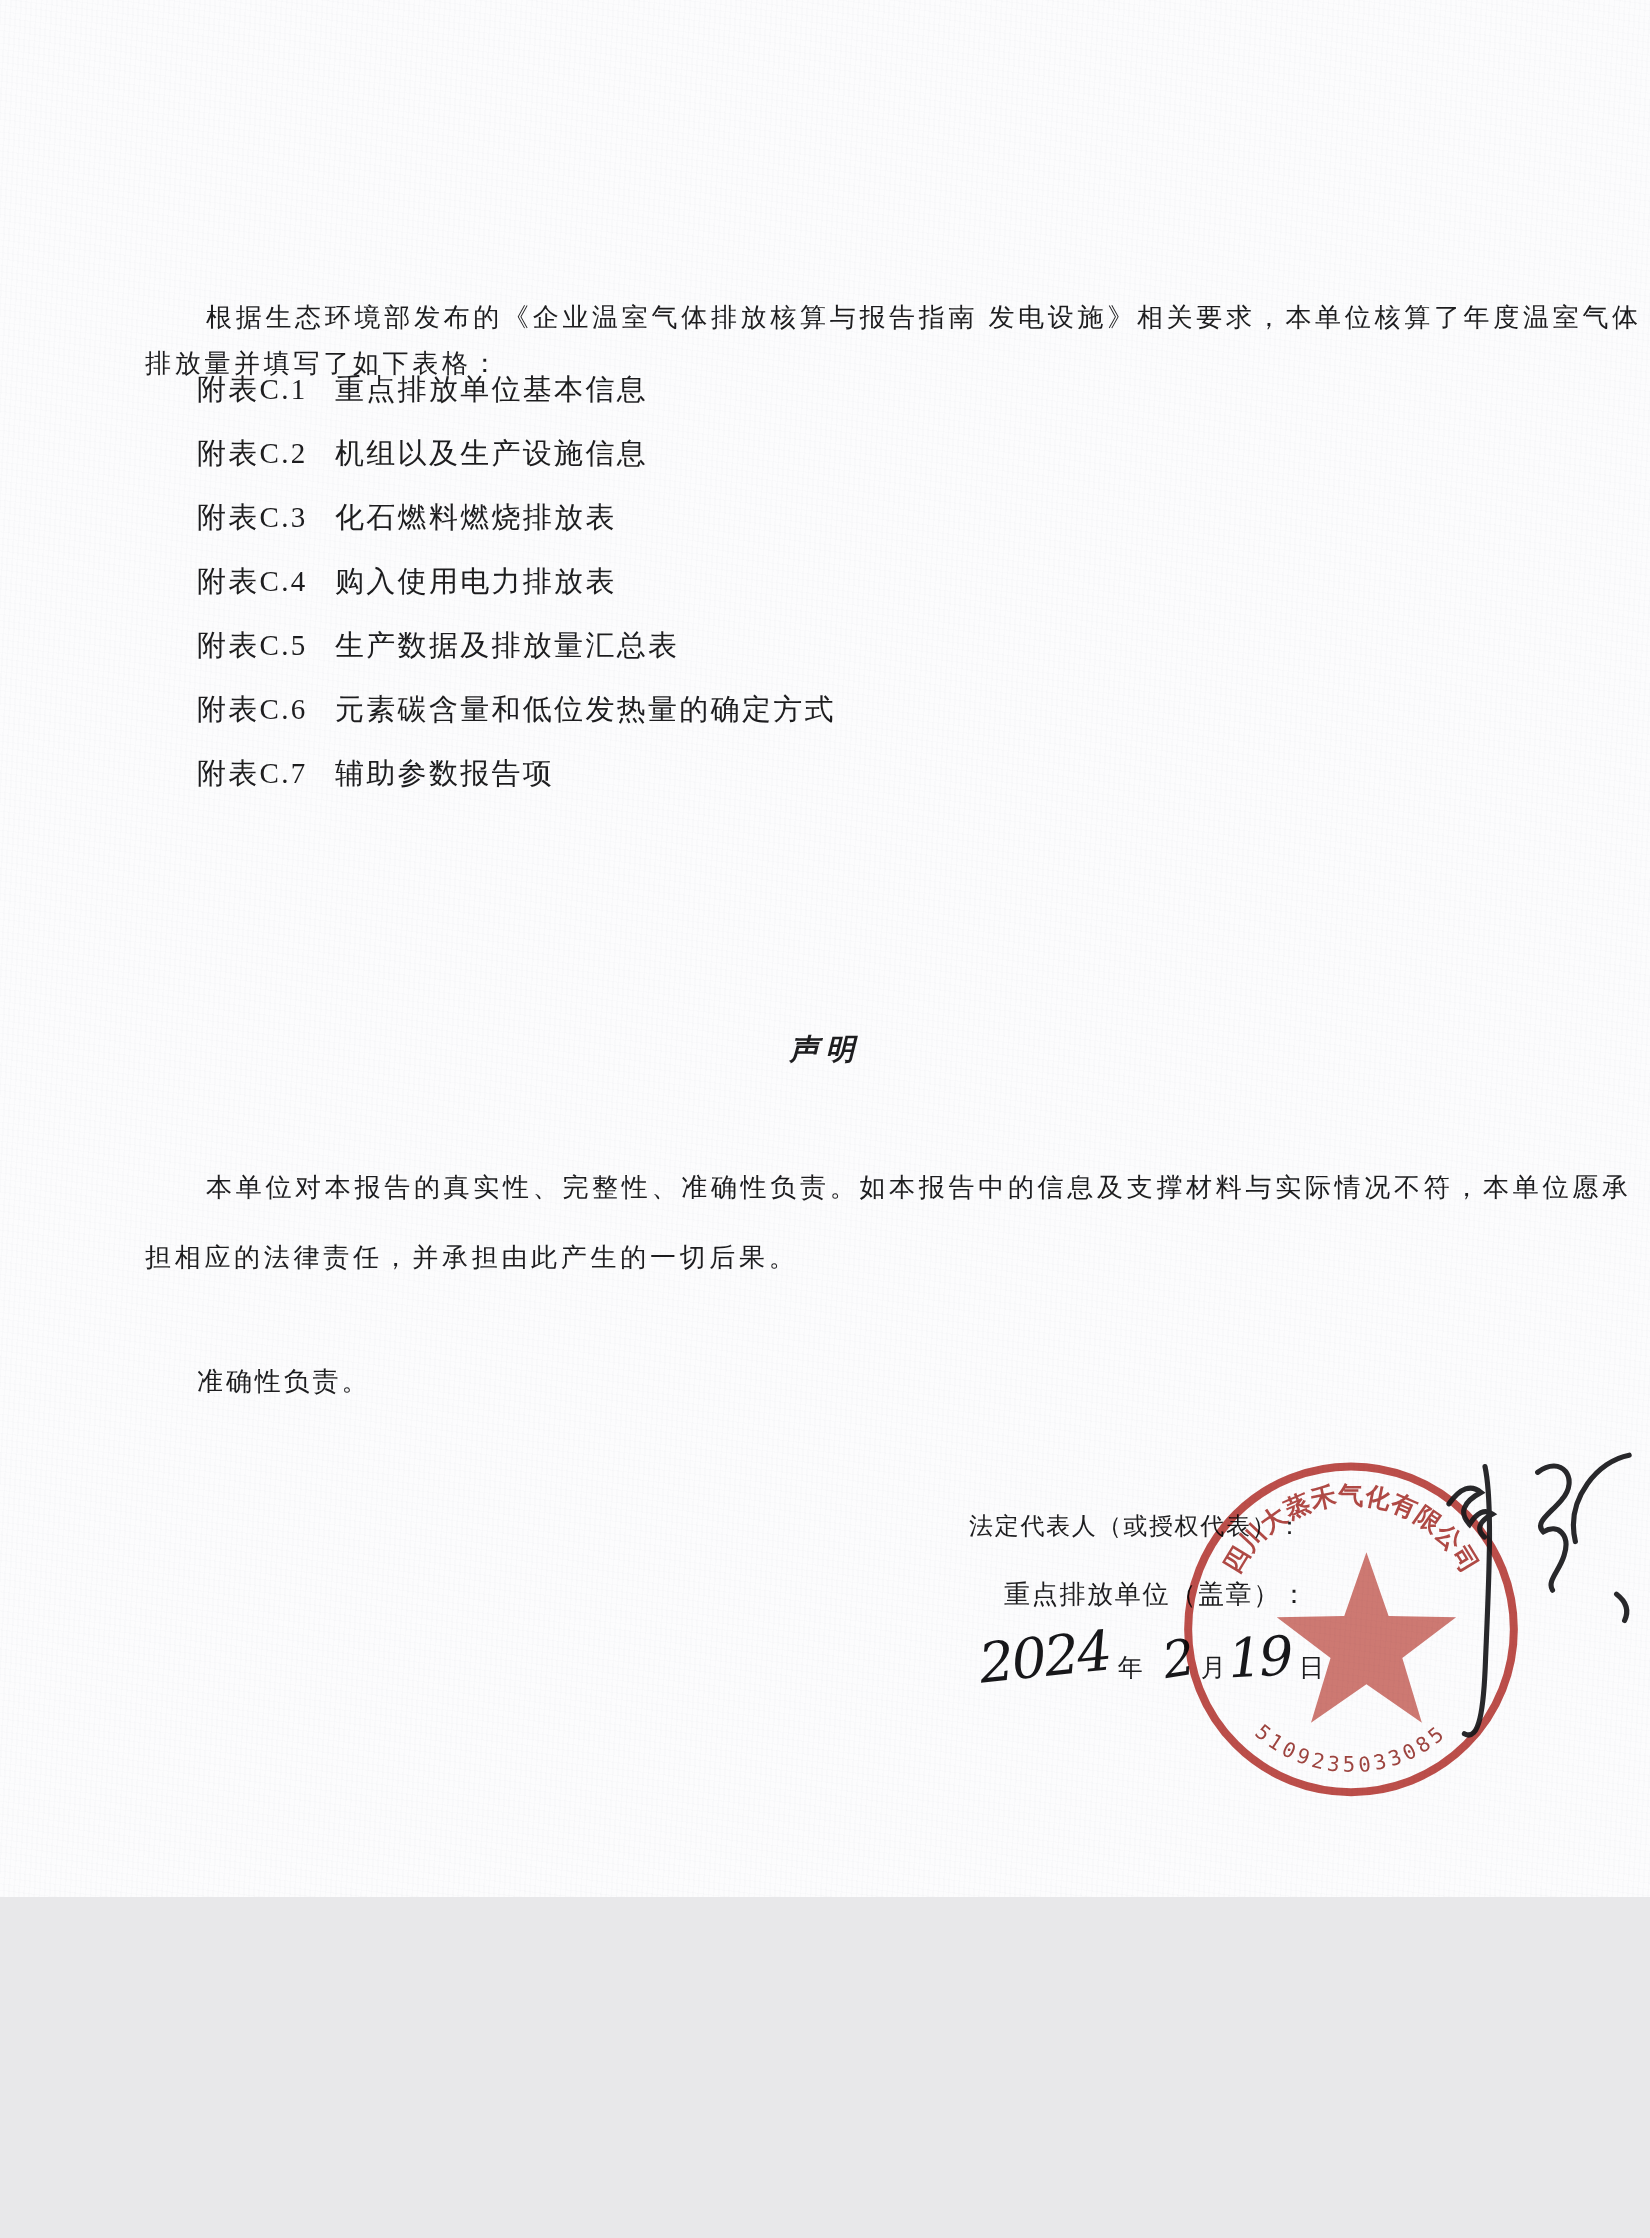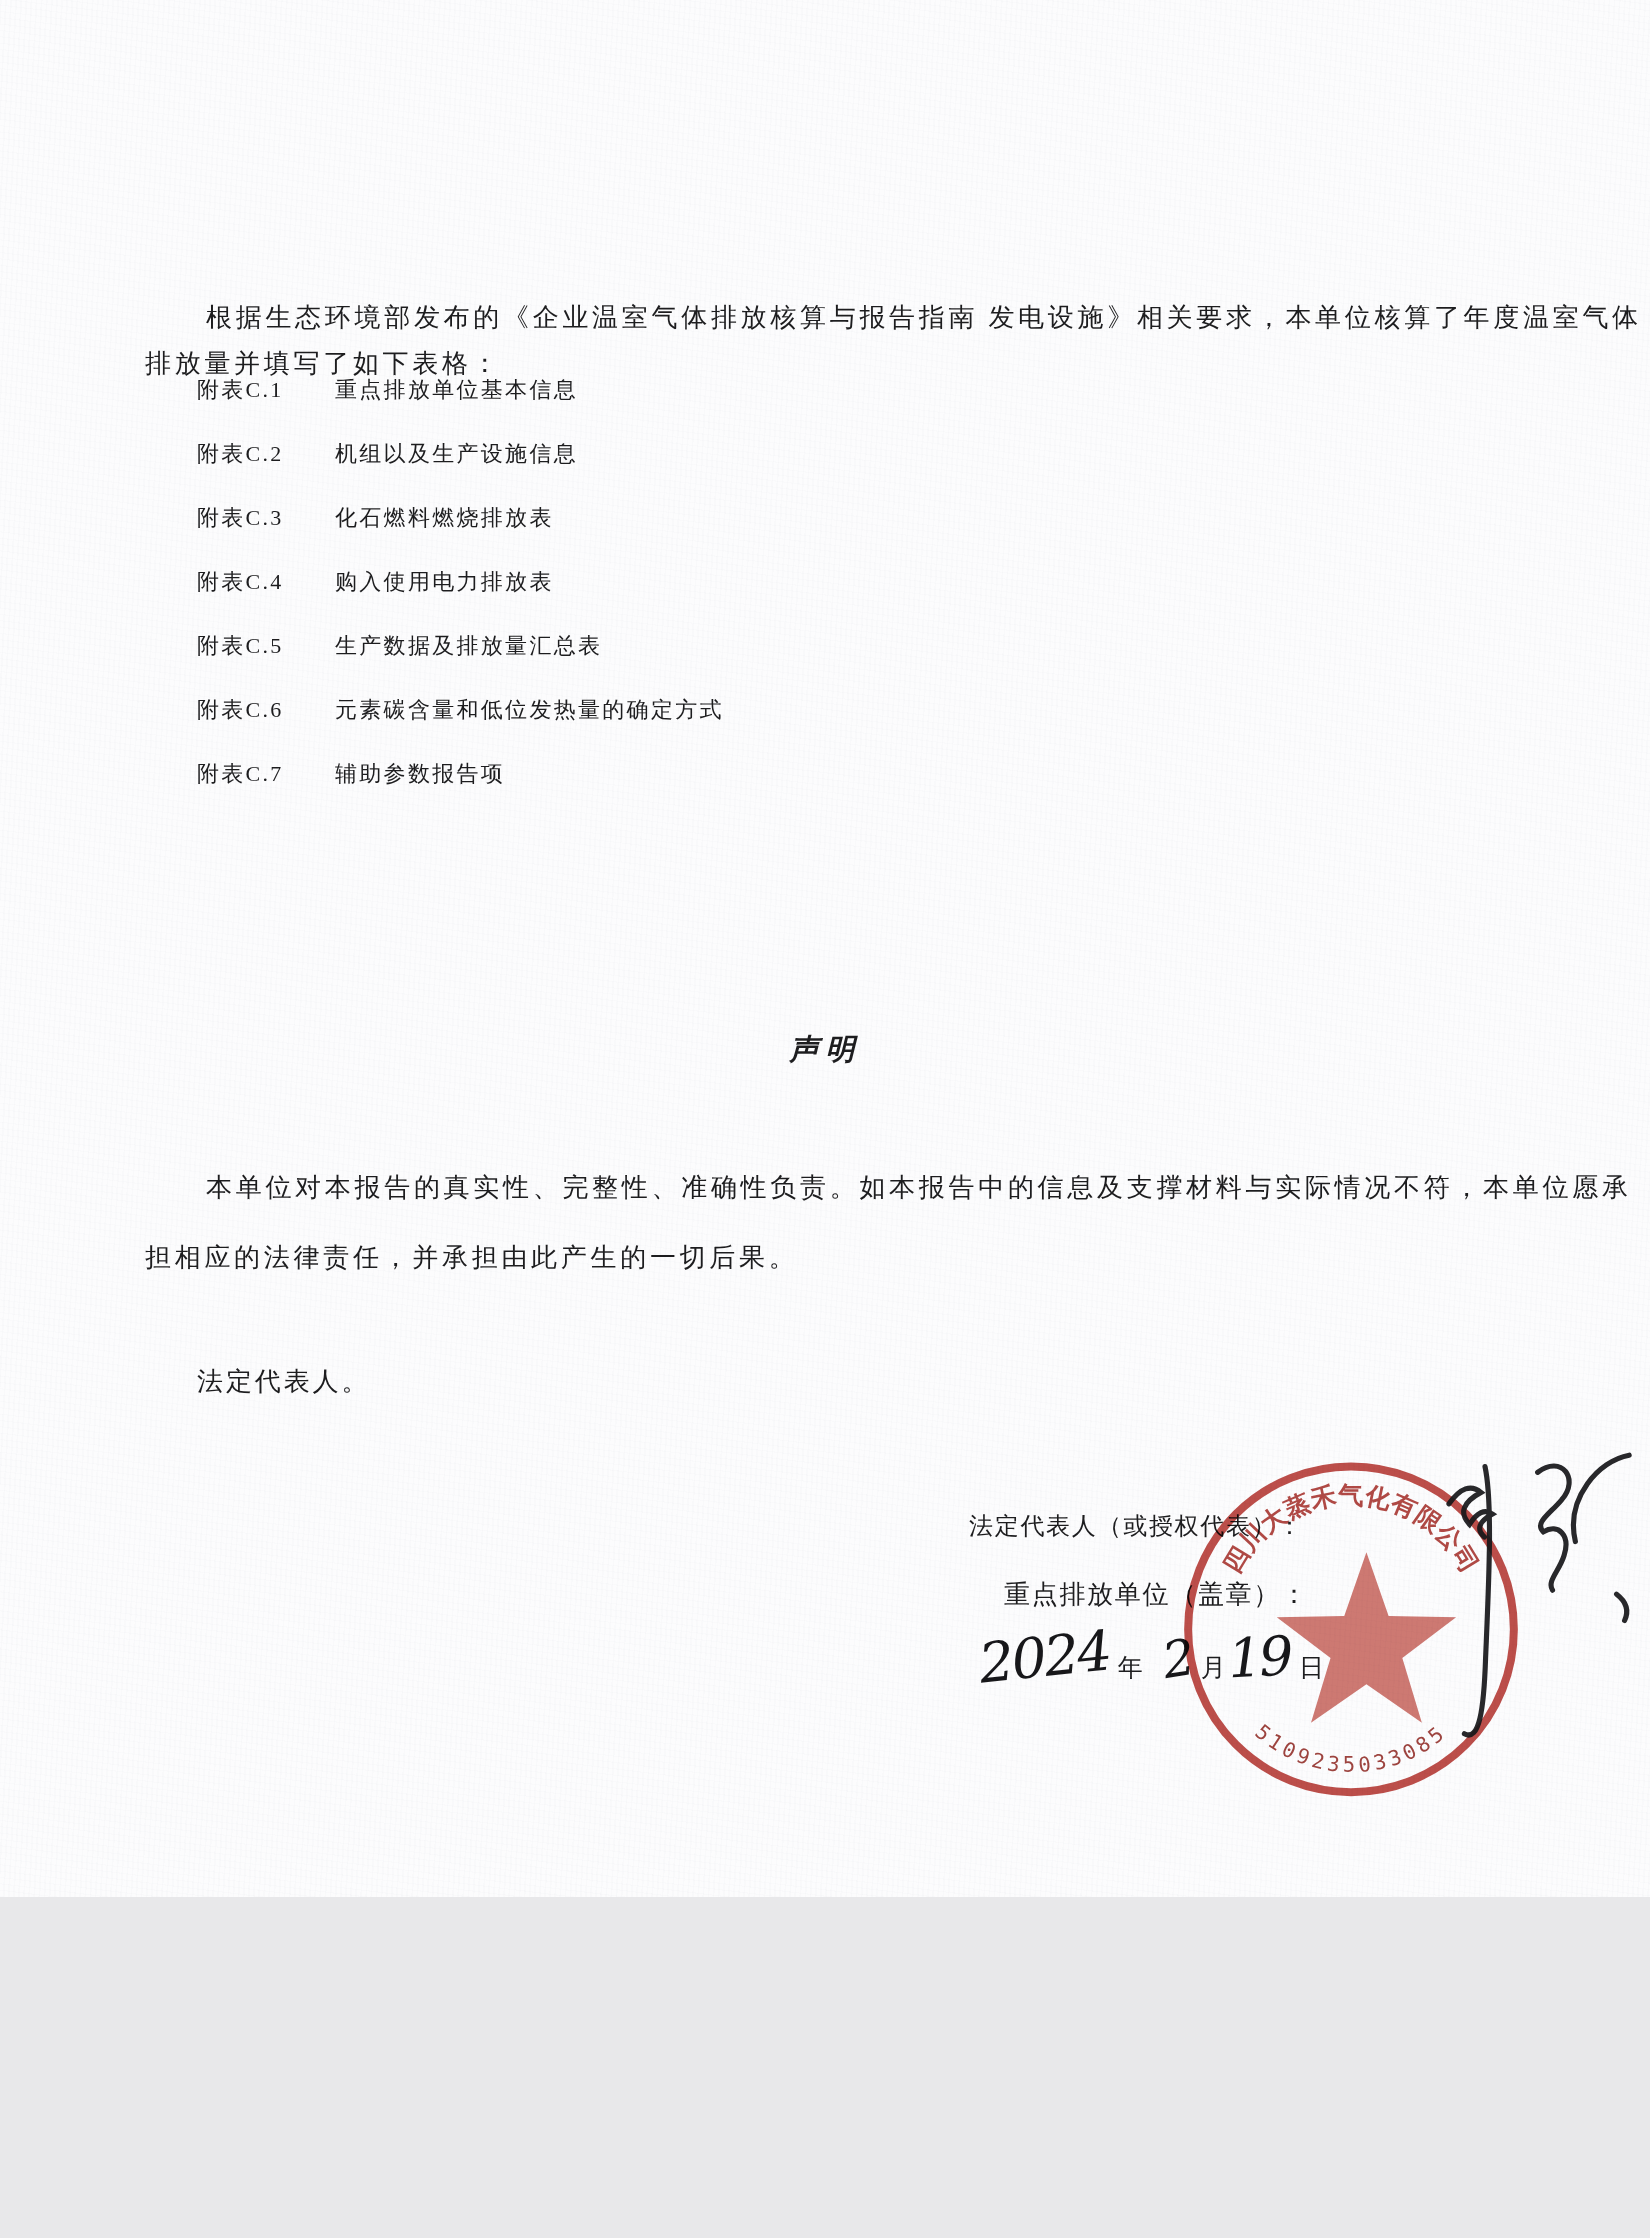--- a/index.html
+++ b/index.html
@@ -19,21 +19,21 @@
       repeating-linear-gradient(7deg, rgba(120,130,150,.02) 0 1.1px, transparent 1.1px 6.3px);
     pointer-events:none;
   }
   .intro{
     position:absolute;left:145px;top:269px;width:1509px;
     font-size:26px;line-height:46px;letter-spacing:3.7px;
     text-indent:61px;
   }
   .appendix{position:absolute;left:197px;top:377px;}
   .appendix .row{height:25px;line-height:25px;margin-bottom:39px;
-    font-size:22px;letter-spacing:2.3px;white-space:nowrap;}
+    font-size:29px;letter-spacing:2.3px;white-space:nowrap;}
   .appendix .lbl{display:inline-block;min-width:112px;margin-right:26px;}
   .decl-heading{
     position:absolute;left:0;right:0;top:1011px;text-align:center;
     font-size:29px;font-weight:bold;letter-spacing:6.9px;font-style:italic;
   }
   .decl-body{
     position:absolute;left:145px;top:1127px;width:1509px;
     font-size:26px;line-height:70px;letter-spacing:3.7px;
     text-indent:61px;
   }
@@ -86,21 +86,21 @@
     </div>
     <div class="row">
       <span class="lbl">附表C.7</span><span>辅助参数报告项</span>
     </div>
   </div>
 
   <h1 class="decl-heading">声明</h1>
 
   <p class="decl-body">本单位对本报告的真实性、完整性、准确性负责。如本报告中的信息及支撑材料与实际情况不符，本单位愿承担相应的法律责任，并承担由此产生的一切后果。</p>
 
-  <p class="decl-closing">法定代表人。</p>
+  <p class="decl-closing">准确性负责。</p>
 
   <div class="sig-label-1">法定代表人（或授权代表）：</div>
   <div class="sig-label-2">重点排放单位（盖章）：</div>
 
   <div class="date-line">
     <span class="hw hw-year">2024</span>
     <span class="unit u-year">年</span>
     <span class="hw hw-month">2</span>
     <span class="unit u-month">月</span>
     <span class="hw hw-day">19</span>

